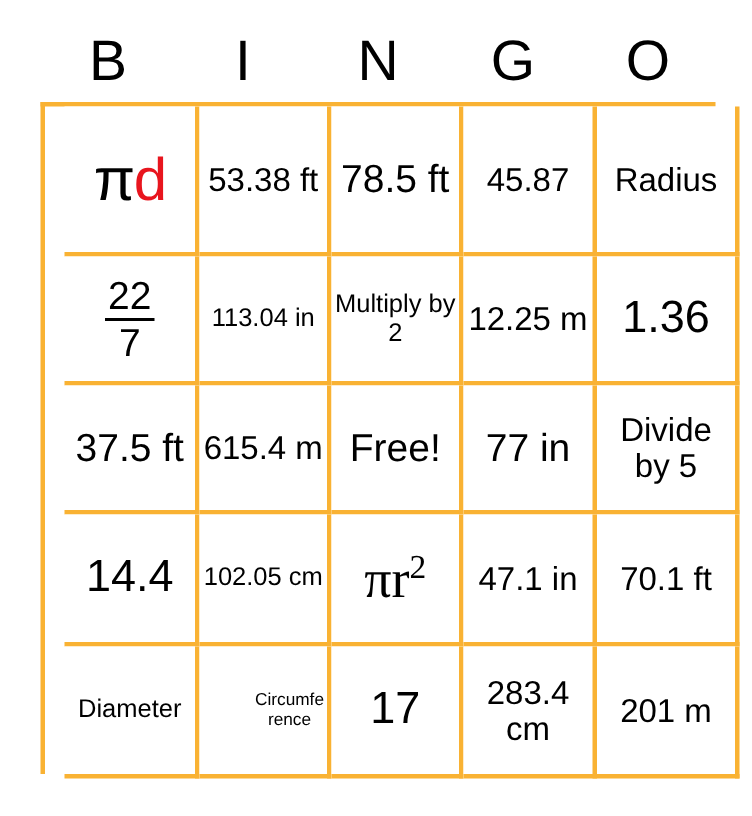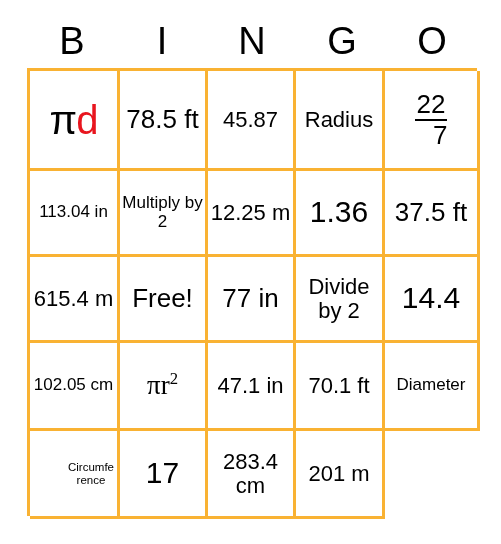--- a/index.html
+++ b/index.html
@@ -45,20 +45,21 @@
     left: 27px;
     top: 68px;
     width: 450px;
     height: 448px;
     display: grid;
     grid-template-columns: 90px 88px 88px 89px 95px;
     grid-template-rows: 100px 86px 86px 88px 88px;
     border-top: 3px solid #f9b233;
     border-left: 3px solid #f9b233;
     box-sizing: border-box;
+    padding-left: 13px;
   }
   .bingo-cell {
     border-right: 3px solid #f9b233;
     border-bottom: 3px solid #f9b233;
     box-sizing: border-box;
     display: flex;
     align-items: center;
     justify-content: center;
     text-align: center;
     padding: 1px 2px;
@@ -83,35 +84,35 @@
     line-height: 1;
     letter-spacing: -1px;
   }
   .pid .pi-sym { color: #000000; }
   .pid .d-sym  { color: #e8151e; }
   
   .fraction {
     display: inline-block;
     font-size: 26px;
     line-height: 1.02;
-    text-align: right;
+    text-align: center;
   }
   .fraction .num {
     display: block;
     border-bottom: 2.5px solid #000000;
     padding: 0 2px 1px 2px;
   }
   .fraction .den {
     display: block;
     padding-top: 1px;
   }
   
   .pir2 {
     font-family: "Liberation Serif", "DejaVu Serif", serif;
-    font-size: 27px;
+    font-size: 36px;
     line-height: 1;
   }
   .pir2 sup {
     font-size: 0.62em;
     vertical-align: super;
     line-height: 0;
   }
 </style>
 </head>
 <body>
@@ -124,20 +125,23 @@
       <div class="header-letter">N</div>
       <div class="header-letter">G</div>
       <div class="header-letter">O</div>
     </div>
 
   <div id="bingo-grid">
       <div class="bingo-cell">
         <span class="cell-text pid"><span class="pi-sym">π</span><span class="d-sym">d</span></span>
       </div>
       <div class="bingo-cell">
+        <span class="cell-text sz-md">53.38 ft</span>
+      </div>
+      <div class="bingo-cell">
         <span class="cell-text sz-lg">78.5 ft</span>
       </div>
       <div class="bingo-cell">
         <span class="cell-text sz-md">45.87</span>
       </div>
       <div class="bingo-cell">
         <span class="cell-text sz-md">Radius</span>
       </div>
       <div class="bingo-cell">
         <span class="fraction">
@@ -163,21 +167,21 @@
       <div class="bingo-cell">
         <span class="cell-text sz-md">615.4 m</span>
       </div>
       <div class="bingo-cell">
         <span class="cell-text sz-lg">Free!</span>
       </div>
       <div class="bingo-cell">
         <span class="cell-text sz-lg">77 in</span>
       </div>
       <div class="bingo-cell">
-        <span class="cell-text sz-md">Divide by 2</span>
+        <span class="cell-text sz-md">Divide by 5</span>
       </div>
       <div class="bingo-cell">
         <span class="cell-text sz-xl">14.4</span>
       </div>
       <div class="bingo-cell">
         <span class="cell-text sz-sm">102.05 cm</span>
       </div>
       <div class="bingo-cell">
         <span class="cell-text pir2"><span>πr</span><sup>2</sup></span>
       </div>

